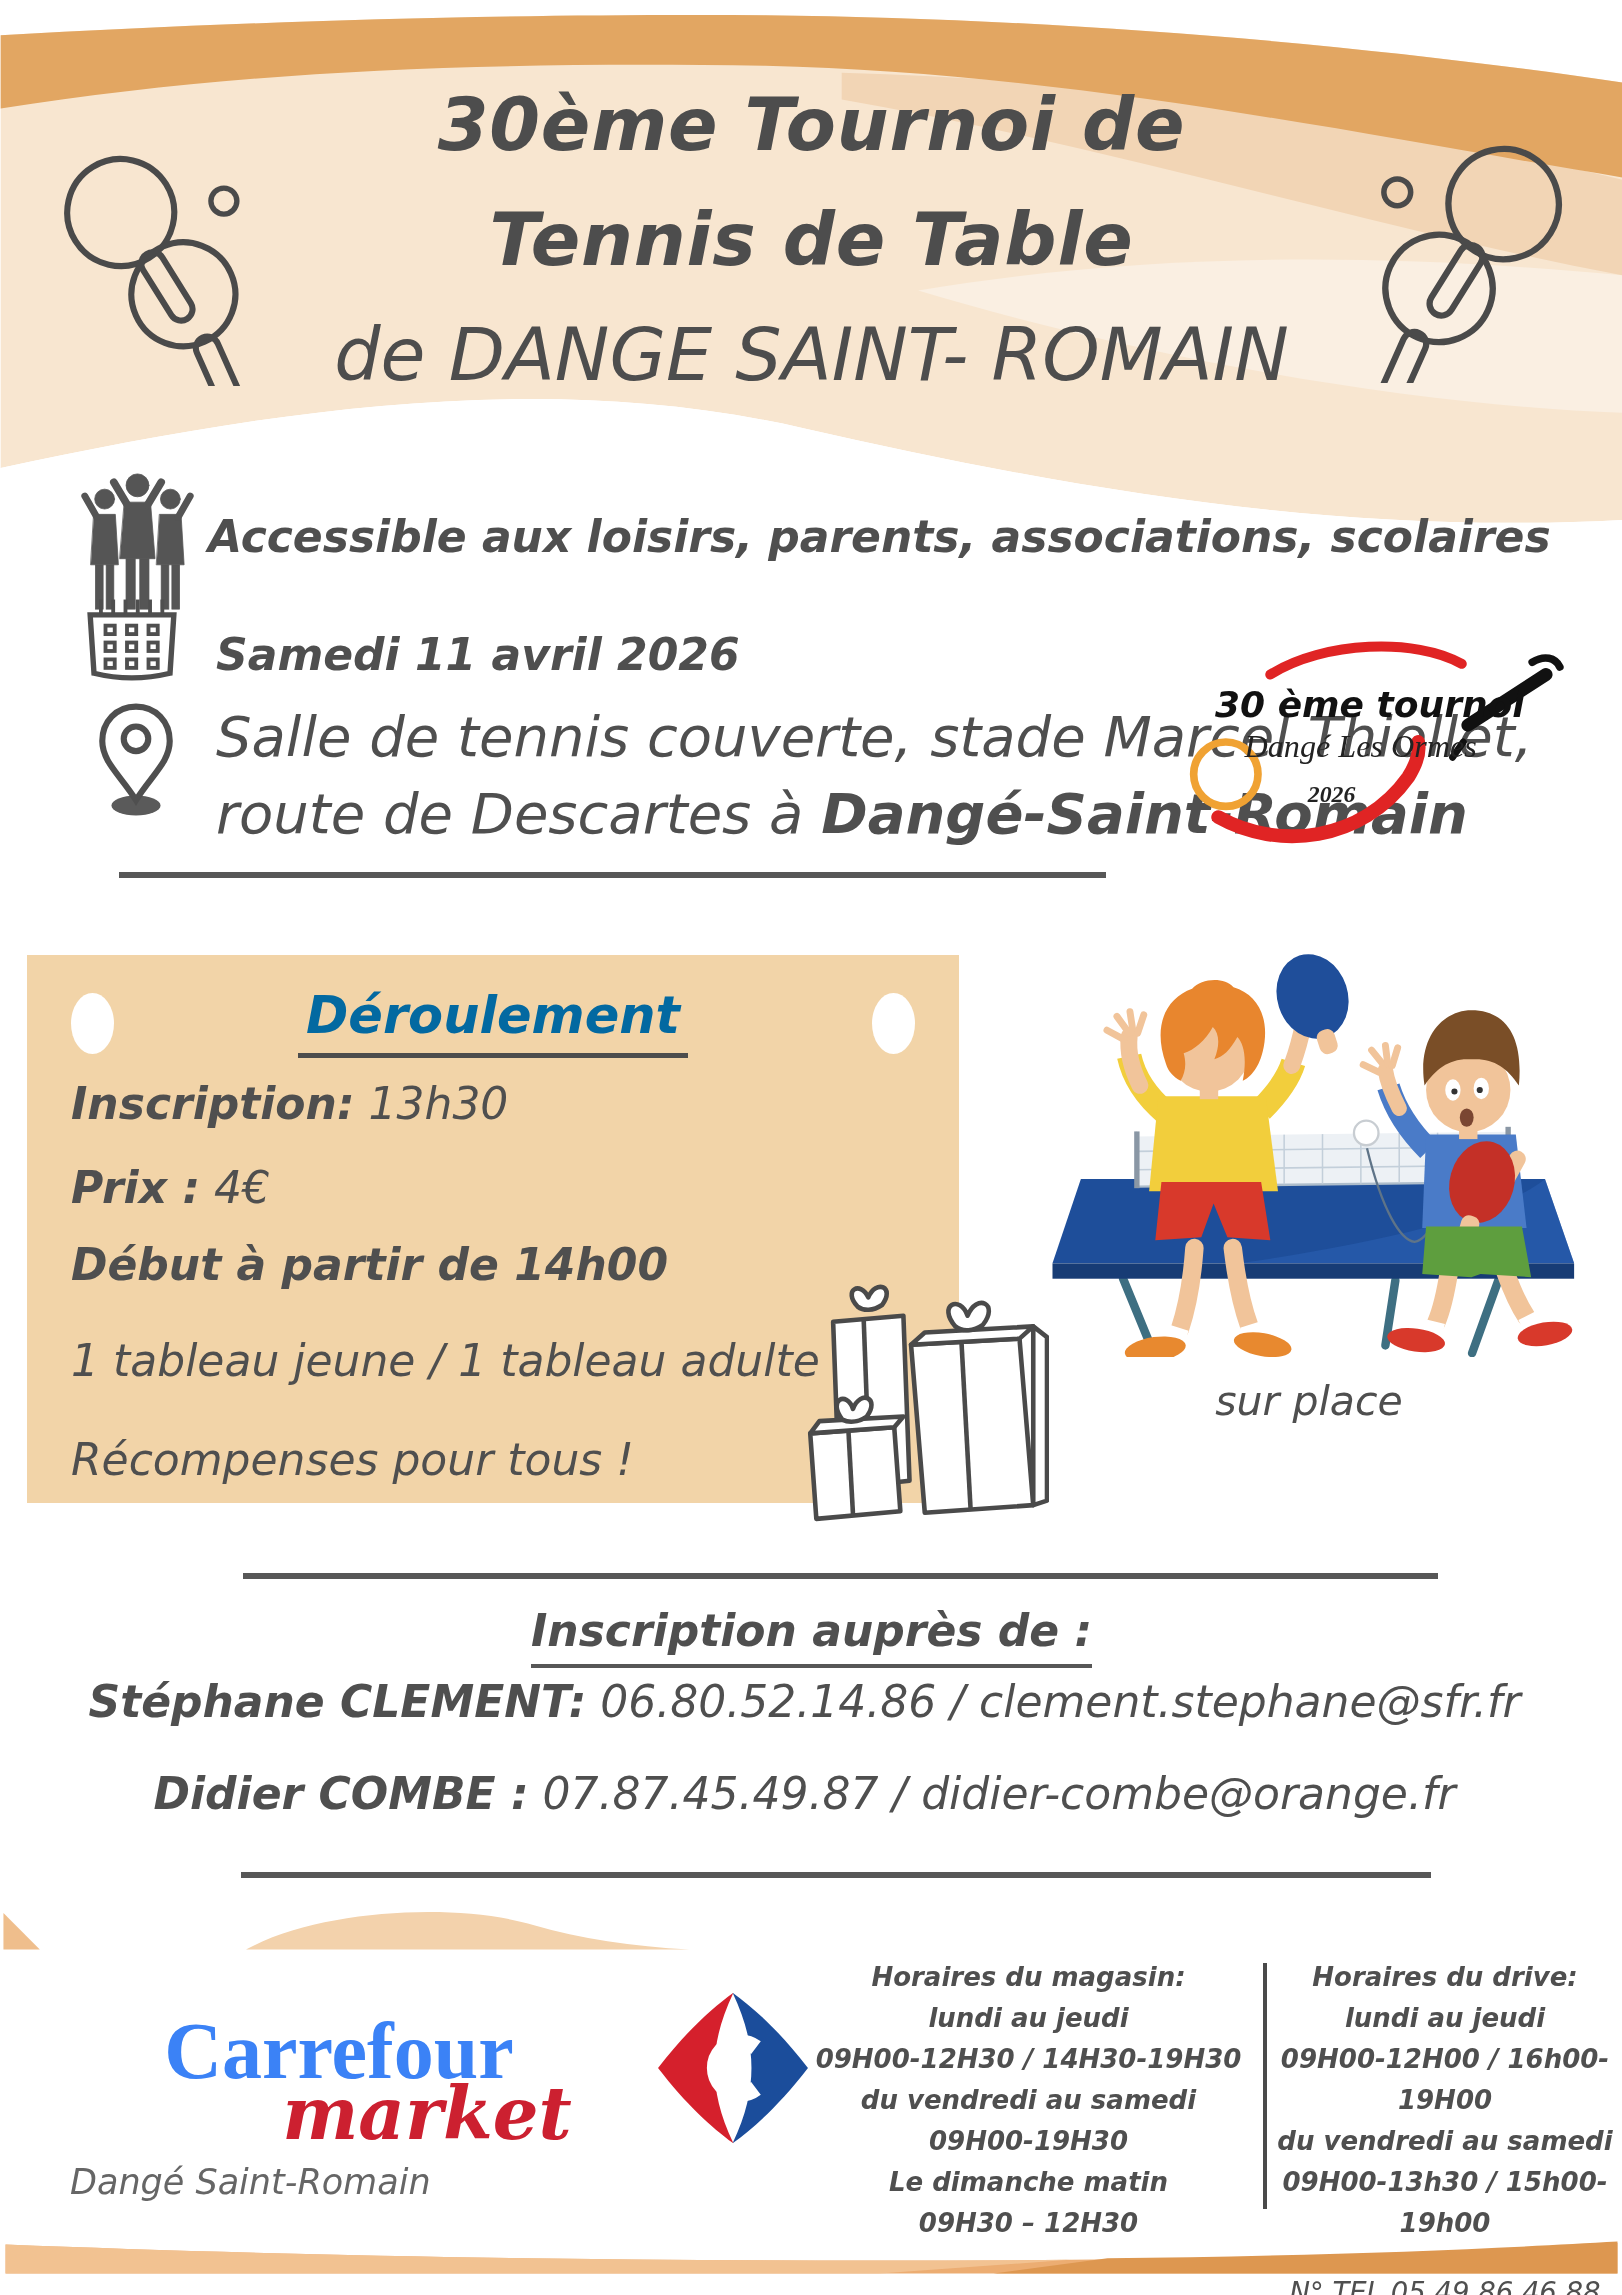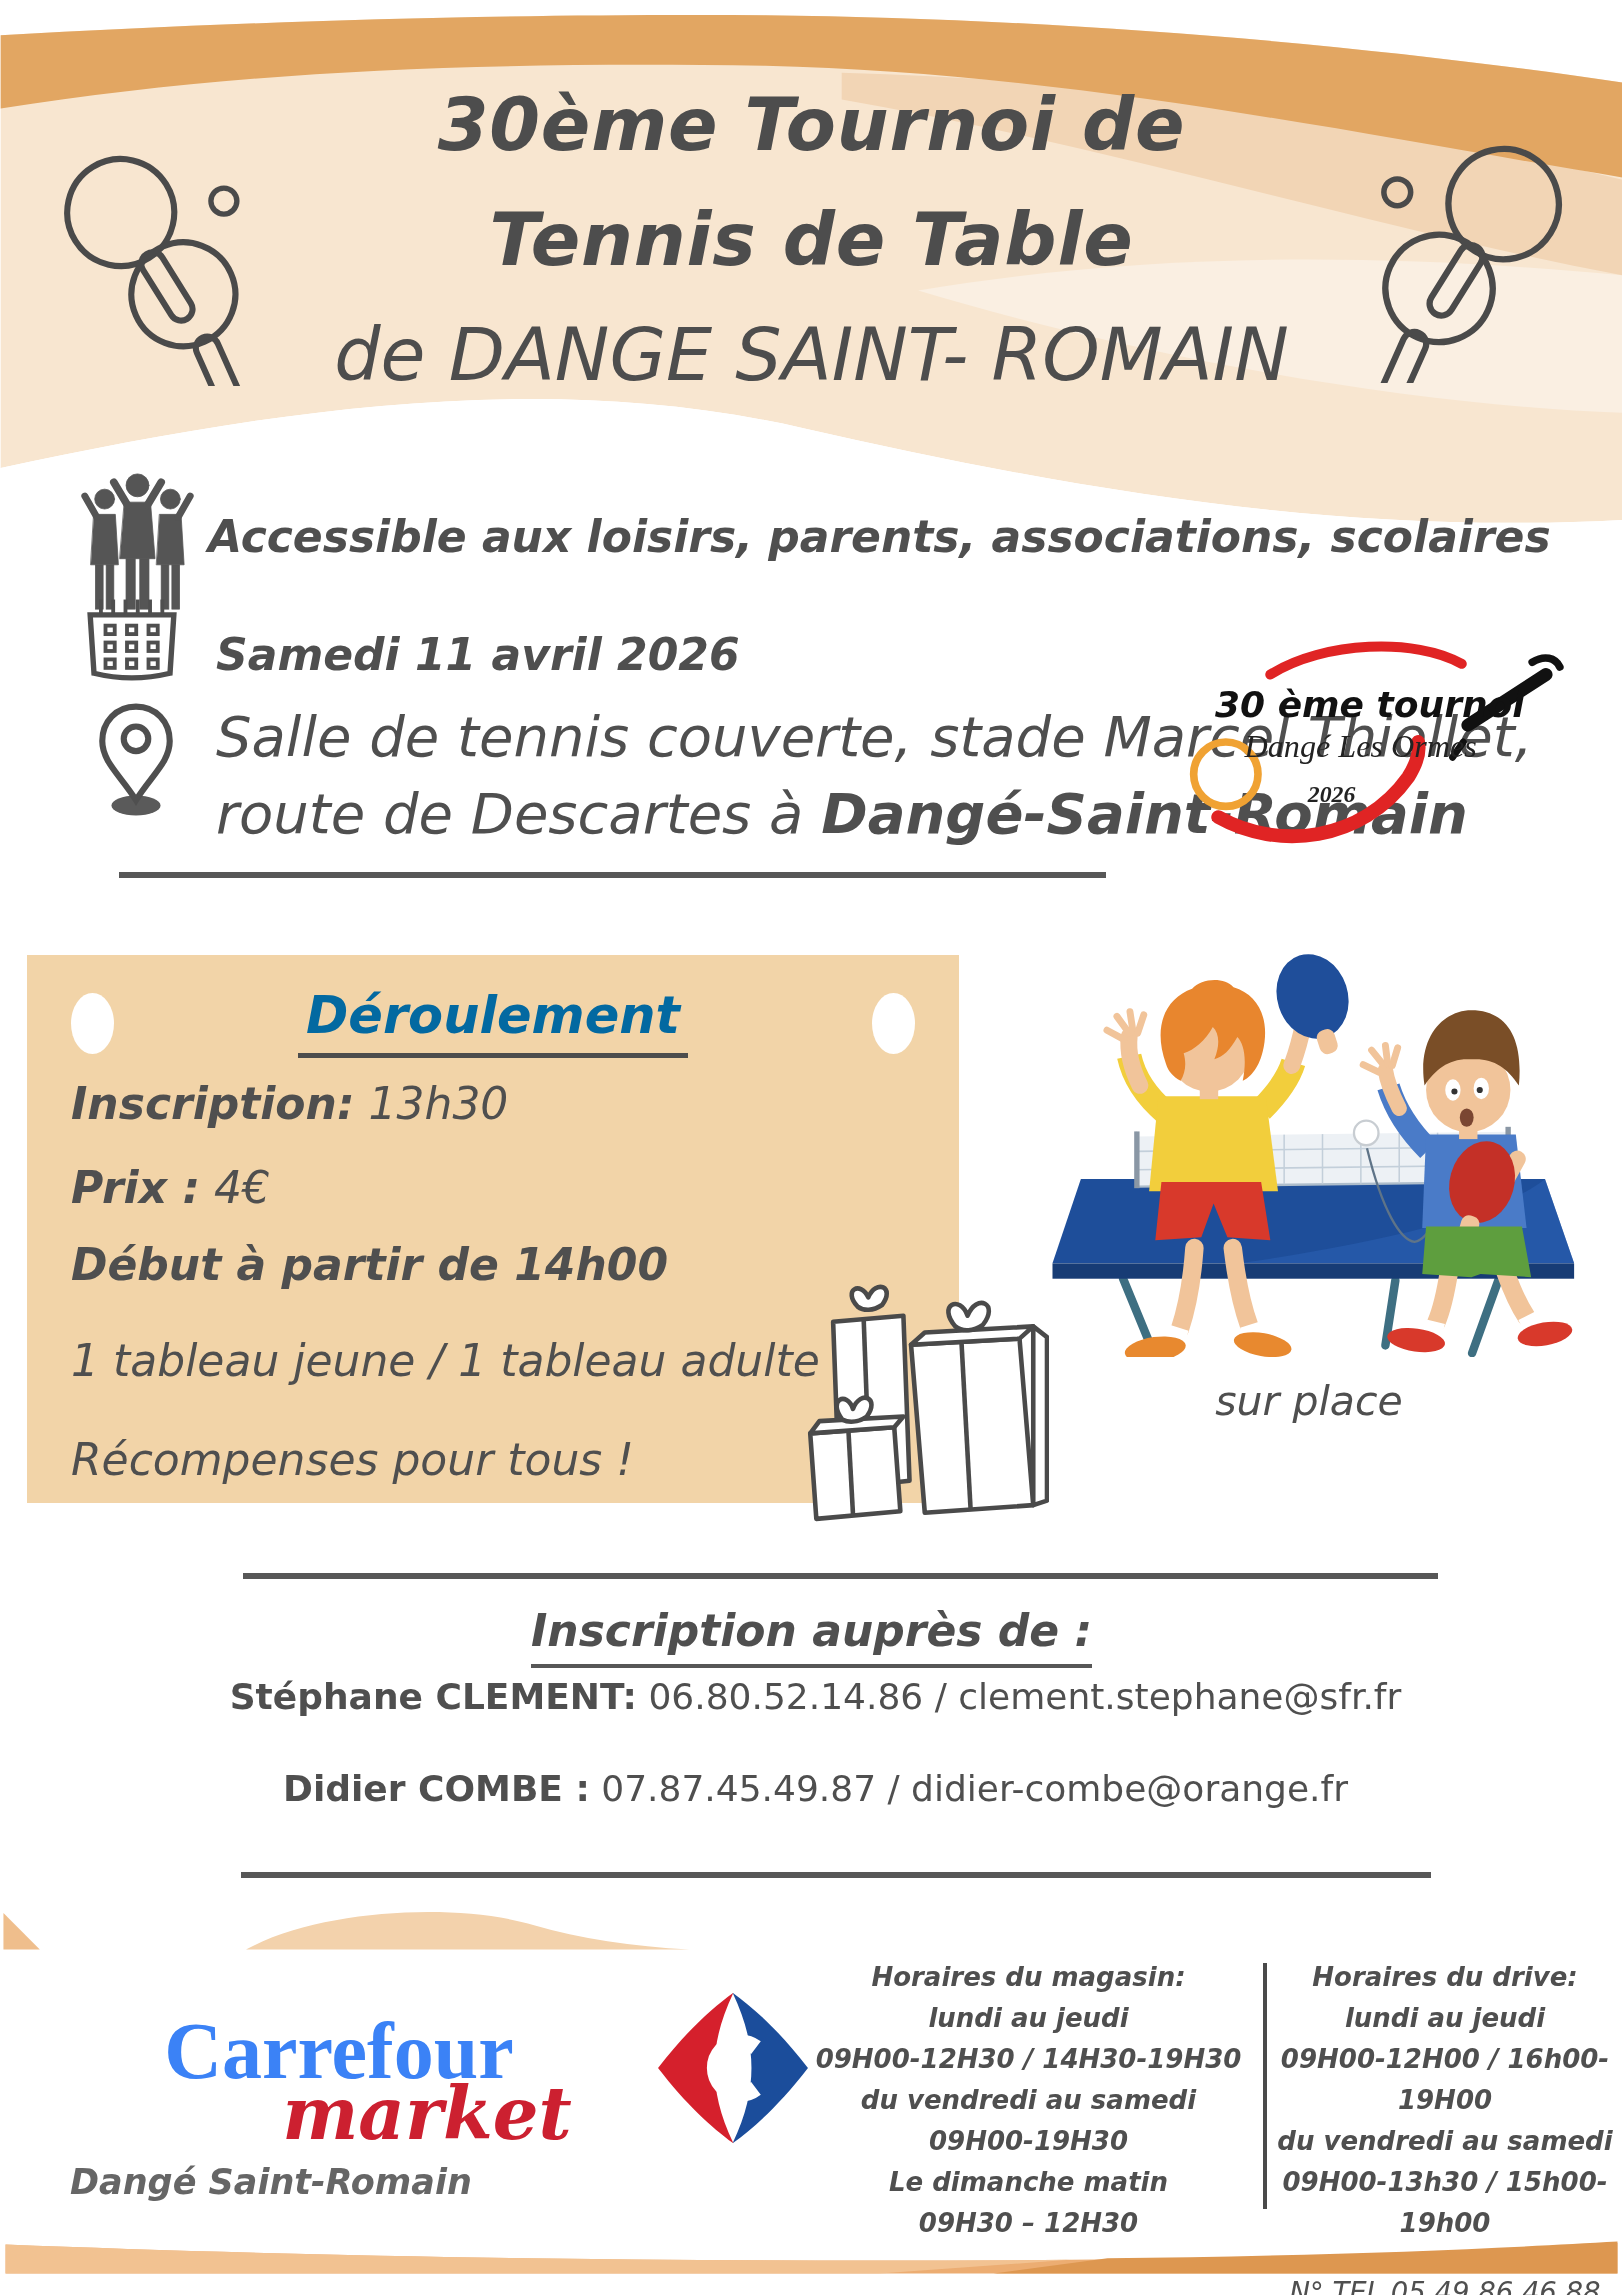--- a/index.html
+++ b/index.html
@@ -26,27 +26,27 @@
                   border-bottom:5.4px solid #4d4d4d;padding:0 7.7px 7.7px 7.7px;}
   .sline{position:absolute;left:44px;font-size:44px;font-style:italic;white-space:nowrap;}
   
   .tombola{left:1041px;top:1371px;width:536px;text-align:center;font-style:italic;line-height:61px;}
   .tombola .l1{font-size:44px;}
   .tombola .l2{font-size:41px;}
   
   .insc-head{left:0;top:1605px;width:1623px;text-align:center;}
   .insc-head span{display:inline-block;font-size:44px;font-weight:bold;font-style:italic;
                   border-bottom:4.6px solid #575757;padding-bottom:7.7px;}
-  .contact{left:12px;width:1607px;text-align:center;font-size:36px;}
+  .contact{left:1px;width:1607px;text-align:center;font-size:44px;font-style:italic;}
   
   .cf-name{left:21.4px;top:2006px;width:635px;text-align:center;font-family:"Liberation Serif",serif;
            font-weight:bold;font-size:80px;color:#3b82f6;}
   .cf-market{left:180px;top:2071px;width:494px;text-align:center;font-family:"DejaVu Serif",serif;
              font-style:italic;font-weight:bold;font-size:72px;color:#CC2030;}
-  .cf-city{left:70px;top:2162px;font-size:35px;font-weight:bold;font-style:italic;color:#666;}
+  .cf-city{left:70px;top:2162px;font-size:35px;font-weight:normal;font-style:italic;color:#666;}
   .hours{top:1957px;text-align:center;font-size:26px;font-weight:bold;font-style:italic;line-height:41px;color:#4f4f4f;}
   .hours .phone{display:block;margin-top:27.5px;font-weight:normal;font-size:27.5px;}
 </style>
 </head>
 <body>
 
 <svg class="abs" style="left:0;top:0" width="1623" height="604" viewBox="0 0 2121 790">
   <path d="M0,46 C300,30 600,18 1000,20 C1400,24 1800,60 2121,108 L2121,680 C1750,700 1400,640 1050,560 C700,480 340,540 0,612 Z" fill="#F8E6D0"></path>
   <path d="M2121,360 C1800,330 1500,330 1200,380 C1500,470 1850,530 2121,540 Z" fill="#FAEFE2"></path>
   <path d="M1100,95 C1500,105 1850,170 2121,235 L2121,360 C1800,300 1450,190 1100,130 Z" fill="#F2D5B5"></path>

